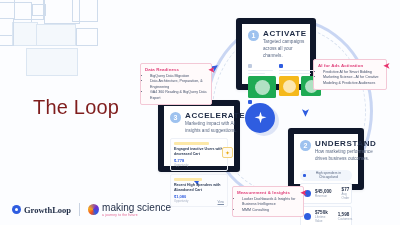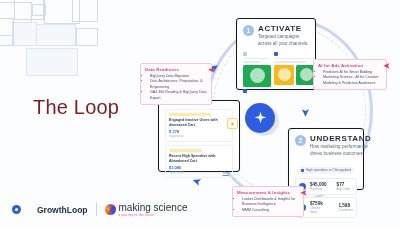--- a/index.html
+++ b/index.html
@@ -18,21 +18,21 @@
 
   
   .title {
     position: absolute; left: 33px; top: 96px;
     font-size: 20px; color: #7f1d1d; letter-spacing: .2px;
     font-weight: 400;
   }
 
   
   .footer { position: absolute; left: 12px; bottom: 8px; display: flex; align-items: center; gap: 8px; }
-  .logo-gl { display: flex; align-items: center; gap: 16px; }
+  .logo-gl { display: flex; align-items: center; gap: 3px; font-family: Liberation Serif, serif; }
   .gl-dot { width: 9px; height: 9px; border-radius: 50%; background: #2f5de0; position: relative; }
   .gl-dot:after { content: ""; position: absolute; left: 3px; top: 3px; width: 3px; height: 3px; border-radius: 50%; background: #fff; }
   .gl-text { font-size: 8.5px; font-weight: 700; color: #1e2b45; }
   .divider { width: 1px; height: 13px; background: #c9d3e2; }
   .logo-ms { display: flex; align-items: center; gap: 3px; }
   .ms-mark { width: 11px; height: 11px; border-radius: 50%;
     background: conic-gradient(from 210deg, #f04e23 0deg, #f7a81b 70deg, #6d2fd0 200deg, #2f5de0 300deg, #f04e23 360deg); }
   .ms-text { font-size: 10px; color: #1e2b45; }
   .ms-sub { font-size: 3.2px; color: #e05a8a; letter-spacing: .2px; }
 
@@ -52,21 +52,21 @@
   .center-badge {
     position: absolute; left: 245px; top: 103px; width: 30px; height: 30px;
     border-radius: 50%; background: #2f5de0;
     display: flex; align-items: center; justify-content: center;
     box-shadow: 4px 3px 0 rgba(196,210,240,.55);
   }
   .center-badge svg { width: 15px; height: 15px; }
 
   
   .card {
-    position: absolute; background: #fff; border: 1px solid #0f172a;
+    position: absolute; background: #fff; border: 6px solid #0f172a;
     border-radius: 3px; box-shadow: 0 1px 3px rgba(30,43,69,.07);
     padding: 5px 6px;
   }
   .card-head { display: flex; align-items: flex-start; gap: 4px; }
   .step-num {
     width: 11px; height: 11px; border-radius: 50%; background: #9ec2ef;
     color: #fff; font-size: 7px; font-weight: 700;
     display: flex; align-items: center; justify-content: center;
     flex: none; margin-top: 1px;
   }
@@ -225,20 +225,27 @@
         <div class="m-lab">Lifetime Value</div>
       </div>
       <div style="margin-left:6px;">
         <div class="m-val">1,598</div>
         <div class="m-lab">Customers</div>
       </div>
     </div>
   </div>
 
   <div class="card" id="card-accelerate">
+    <div class="card-head">
+      <div class="step-num">3</div>
+      <div>
+        <div class="card-title">ACCELERATE</div>
+        <div class="card-sub">Marketing impact with AI insights and suggestions.</div>
+      </div>
+    </div>
     <div class="sugg">
       <div class="hl"></div>
       <div class="sugg-t">Engaged inactive Users with decreased Cart</div>
       <div class="sugg-v">$-778</div>
       <div class="sugg-s">Opportunity</div>
       <div class="spark-chip">✦</div>
     </div>
     <div class="sugg">
       <div class="hl" style="width:55%"></div>
       <div class="sugg-t">Recent High Spenders with Abandoned Cart</div>

